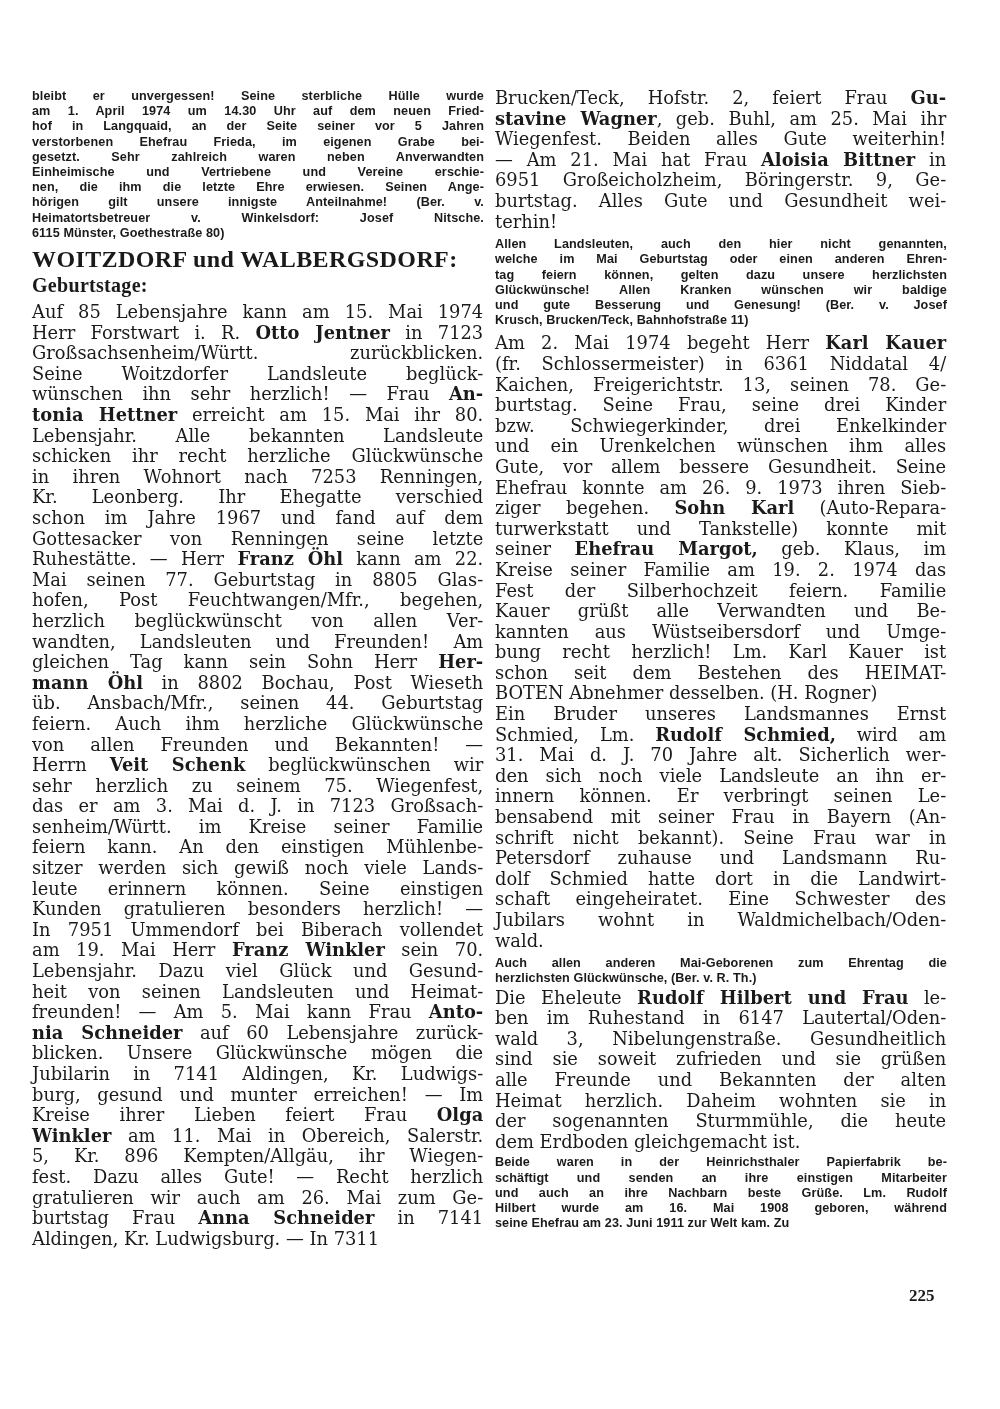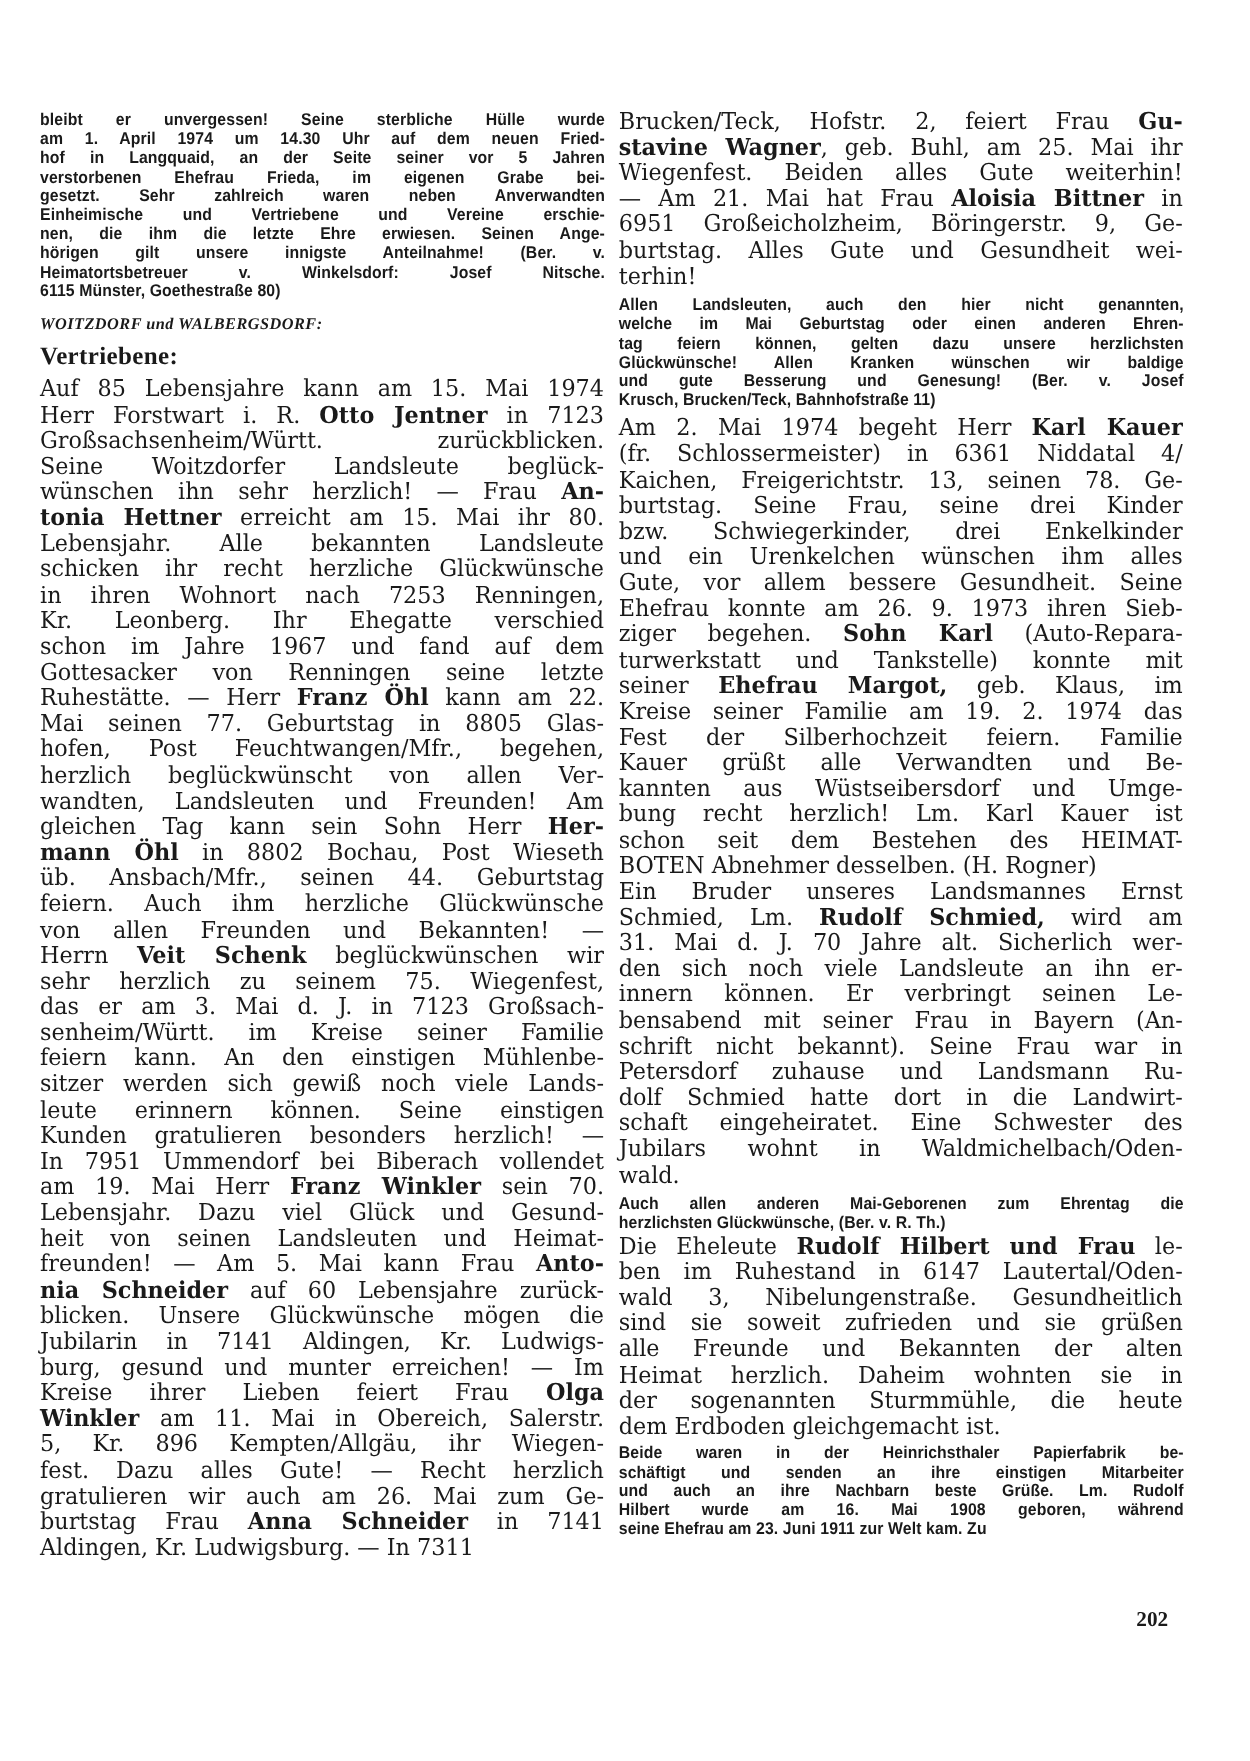--- a/index.html
+++ b/index.html
@@ -17,21 +17,21 @@
   .small .l.last { text-align-last: left; }
   .big {
     font-family: "DejaVu Serif", serif;
     font-size: 18.6px; line-height: 20.6px; margin: 0 0 4px 0;
     transform: scaleX(0.96); transform-origin: left top; width: 470px;
   }
   .big .l { display: block; text-align: justify; text-align-last: justify; white-space: nowrap; }
   .big .l.last { text-align-last: left; }
   .head {
     font-family: "Liberation Serif", serif; font-weight: bold;
-    font-size: 13px; line-height: 26px; margin: 0; letter-spacing: 0.4px; font-style: italic;
+    font-size: 24px; line-height: 26px; margin: 0; letter-spacing: 0.4px;
   }
   .sub {
     font-family: "Liberation Serif", serif; font-weight: bold;
     font-size: 20px; line-height: 26px; margin: 0 0 4px 0; letter-spacing: 0.3px;
   }
   b { font-weight: bold; }
   .pagenum {
     position: absolute; left: 909px; top: 1286px;
     font-family: "Liberation Serif", serif; font-weight: bold; font-size: 17px;
   }
@@ -46,21 +46,21 @@
       <span class="l">hof in Langquaid, an der Seite seiner vor 5 Jahren</span>
       <span class="l">verstorbenen Ehefrau Frieda, im eigenen Grabe bei-</span>
       <span class="l">gesetzt. Sehr zahlreich waren neben Anverwandten</span>
       <span class="l">Einheimische und Vertriebene und Vereine erschie-</span>
       <span class="l">nen, die ihm die letzte Ehre erwiesen. Seinen Ange-</span>
       <span class="l">hörigen gilt unsere innigste Anteilnahme! (Ber. v.</span>
       <span class="l">Heimatortsbetreuer v. Winkelsdorf: Josef Nitsche.</span>
       <span class="l last">6115 Münster, Goethestraße 80)</span>
     </div>
   <div class="head">WOITZDORF und WALBERGSDORF:</div>
-  <div class="sub">Vertriebene:</div>
+  <div class="sub">Geburtstage:</div>
   <div class="big">
       <span class="l">Auf 85 Lebensjahre kann am 15. Mai 1974</span>
       <span class="l">Herr Forstwart i. R. <b>Otto Jentner</b> in 7123</span>
       <span class="l">Großsachsenheim/Württ. zurückblicken.</span>
       <span class="l">Seine Woitzdorfer Landsleute beglück-</span>
       <span class="l">wünschen ihn sehr herzlich! — Frau <b>An-</b></span>
       <span class="l"><b>tonia Hettner</b> erreicht am 15. Mai ihr 80.</span>
       <span class="l">Lebensjahr. Alle bekannten Landsleute</span>
       <span class="l">schicken ihr recht herzliche Glückwünsche</span>
       <span class="l">in ihren Wohnort nach 7253 Renningen,</span>
@@ -172,13 +172,13 @@
     </div>
   <div class="small">
       <span class="l">Beide waren in der Heinrichsthaler Papierfabrik be-</span>
       <span class="l">schäftigt und senden an ihre einstigen Mitarbeiter</span>
       <span class="l">und auch an ihre Nachbarn beste Grüße. Lm. Rudolf</span>
       <span class="l">Hilbert wurde am 16. Mai 1908 geboren, während</span>
       <span class="l last">seine Ehefrau am 23. Juni 1911 zur Welt kam. Zu</span>
     </div>
 </div>
 
-<div class="pagenum">202</div>
+<div class="pagenum">225</div>
 
 </body></html>

